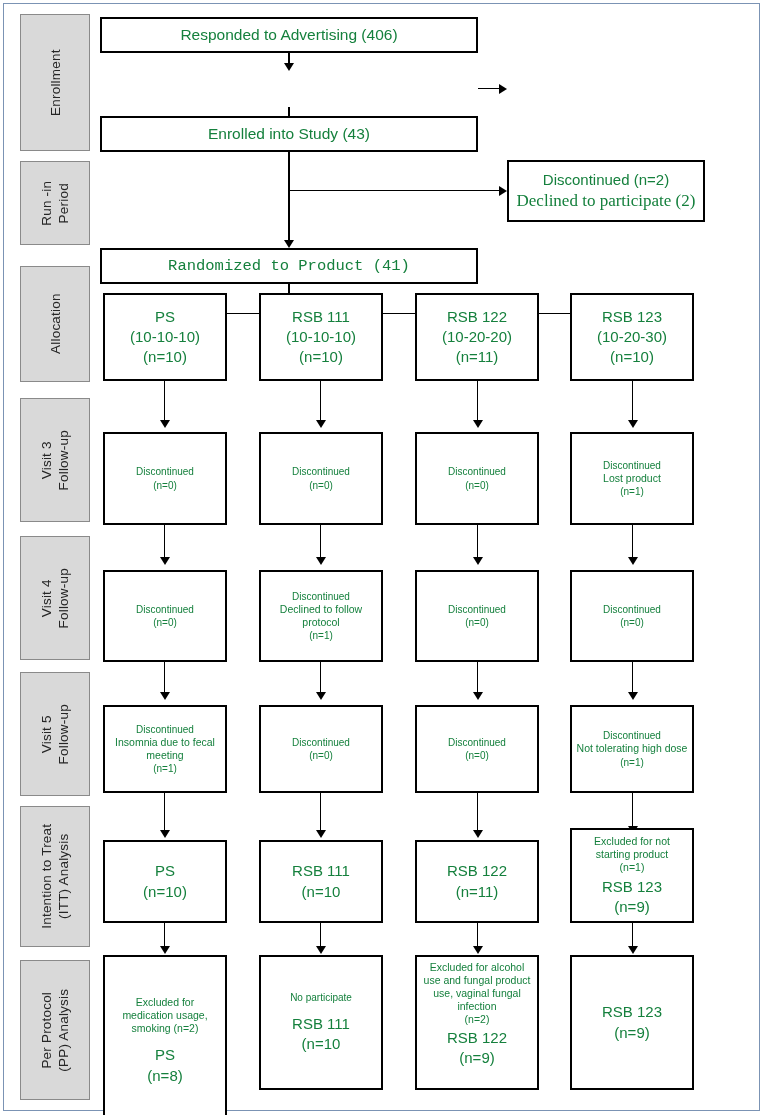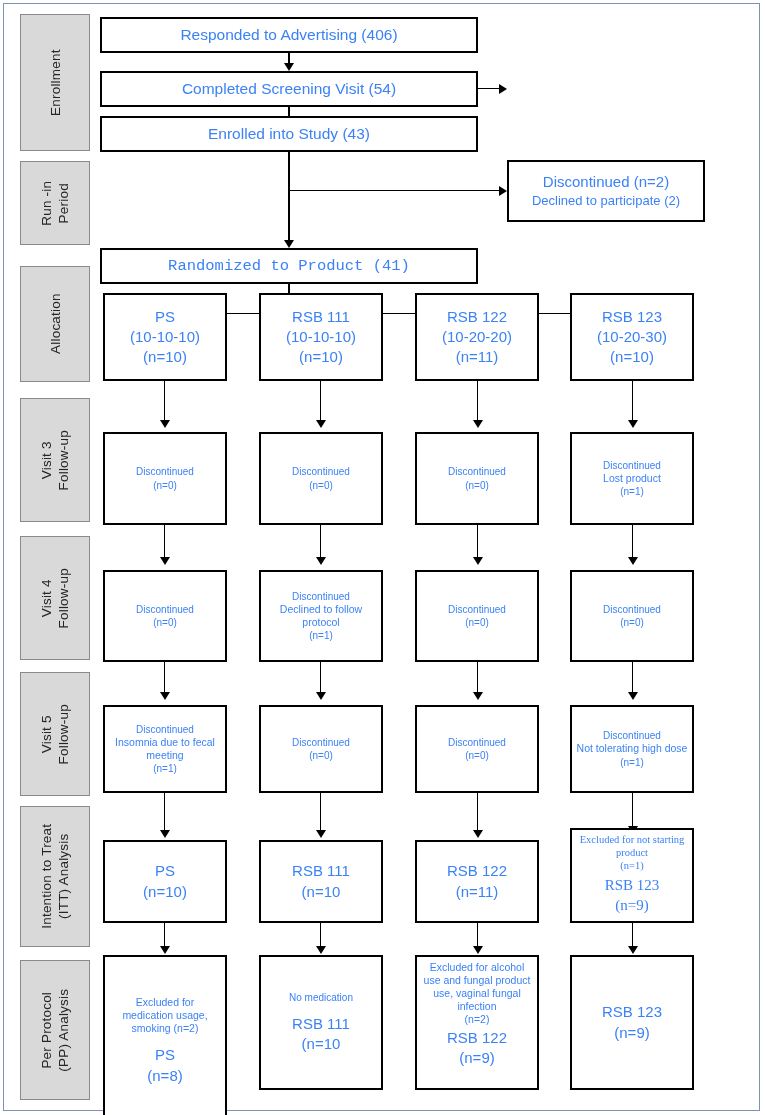--- a/index.html
+++ b/index.html
@@ -41,38 +41,38 @@
 
   
   .box{
     position:absolute;
     background:#ffffff;
     border:2px solid #000;
     box-sizing:border-box;
     display:flex;flex-direction:column;
     align-items:center;justify-content:center;
     text-align:center;
-    color:#3b82f6;
+    color:#15803d;
     padding:2px 4px;
   }
   .box .big{font-size:15px;line-height:1.34;white-space:nowrap;}
   .box .mid{font-size:10px;line-height:1.32;}
   .box .sm{font-size:10.5px;line-height:1.24;}
   .box .sp{height:10px;}
 
   .box.wide .big{font-size:15.5px;}
 
   
   .note .title{font-size:15px;line-height:1.3;margin-bottom:1px;}
   .note .bullets{font-size:11.5px;line-height:1.35;width:100%;}
   .note .bullets .bi{
     display:block;text-align:center;
   }
   .note .bullets .bi::before{content:"\2022\00a0\00a0";}
-  .note .sub{font-size:13px;line-height:1.3;}
+  .note .sub{font-size:17px;line-height:1.3;font-family:Liberation Serif, serif;}
 
   
   .vline{position:absolute;background:#000;width:2px;}
   .vthin{position:absolute;background:#000;width:1.4px;}
   .hthin{position:absolute;background:#000;height:1.4px;}
   .arrow-d{
     position:absolute;width:0;height:0;
     border-left:5px solid transparent;
     border-right:5px solid transparent;
     border-top:8px solid #000;
@@ -140,23 +140,20 @@
     </div>
   </div>
 
   <div class="box wide" style="left:100px;top:17px;width:378px;height:36px;">
     <div class="big">Responded to Advertising (406)</div>
   </div>
 
   <div class="vline" style="left:288px;top:53px;height:14px;"></div>
   <div class="arrow-d" style="left:284px;top:63px;"></div>
 
-  <div class="box wide" style="left:100px;top:71px;width:378px;height:36px;">
-    <div class="big">Completed Screening Visit (54)</div>
-  </div>
 
   <div class="vline" style="left:288px;top:107px;height:14px;"></div>
   <div class="arrow-d" style="left:284px;top:117px;"></div>
 
   <div class="box wide" style="left:100px;top:116px;width:378px;height:36px;">
     <div class="big">Enrolled into Study (43)</div>
   </div>
 
   <div class="hthin" style="left:478px;top:88px;width:27px;"></div>
   <div class="arrow-r" style="left:499px;top:84px;"></div>
@@ -317,21 +314,21 @@
     <div class="big">(n=10)</div>
   </div>
   <div class="box" style="left:259px;top:840px;width:124px;height:83px;">
     <div class="big">RSB 111</div>
     <div class="big">(n=10</div>
   </div>
   <div class="box" style="left:415px;top:840px;width:124px;height:83px;">
     <div class="big">RSB 122</div>
     <div class="big">(n=11)</div>
   </div>
-  <div class="box" style="left:570px;top:828px;width:124px;height:95px;justify-content:flex-start;padding-top:3px;font-family:Liberation Serif, serif;">
+  <div class="box" style="left:570px;top:828px;width:124px;height:95px;justify-content:center;padding-top:3px;">
     <div class="sm">Excluded for not starting product</div>
     <div class="sm">(n=1)</div>
     <div class="big" style="margin-top:3px;">RSB 123</div>
     <div class="big">(n=9)</div>
   </div>
 
   <div class="vthin" style="left:164px;top:923px;height:26px;"></div>
   <div class="arrow-d" style="left:160px;top:946px;"></div>
   <div class="vthin" style="left:320px;top:923px;height:26px;"></div>
   <div class="arrow-d" style="left:316px;top:946px;"></div>
@@ -341,21 +338,21 @@
   <div class="arrow-d" style="left:628px;top:946px;"></div>
 
   <div class="box" style="left:103px;top:955px;width:124px;height:172px;">
     <div class="sm">Excluded for medication usage, smoking (n=2)</div>
     <div class="sp"></div>
     <div class="big">PS</div>
     <div class="big">(n=8)</div>
   </div>
 
   <div class="box" style="left:259px;top:955px;width:124px;height:135px;">
-    <div class="mid">No medication</div>
+    <div class="mid">No participate</div>
     <div class="sp"></div>
     <div class="big">RSB 111</div>
     <div class="big">(n=10</div>
   </div>
 
   <div class="box" style="left:415px;top:955px;width:124px;height:135px;justify-content:flex-start;padding-top:4px;">
     <div class="sm">Excluded for alcohol use and fungal product use, vaginal fungal infection</div>
     <div class="sm">(n=2)</div>
     <div class="big" style="margin-top:2px;">RSB 122</div>
     <div class="big">(n=9)</div>

